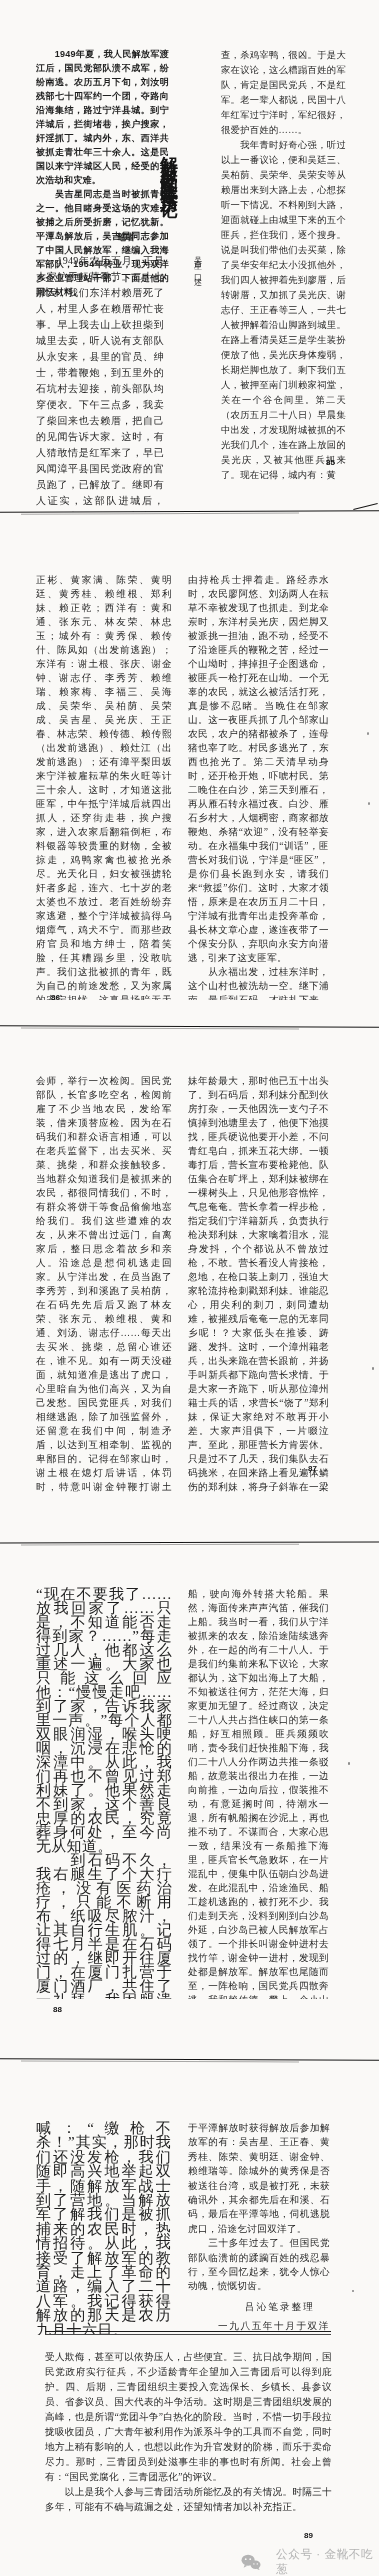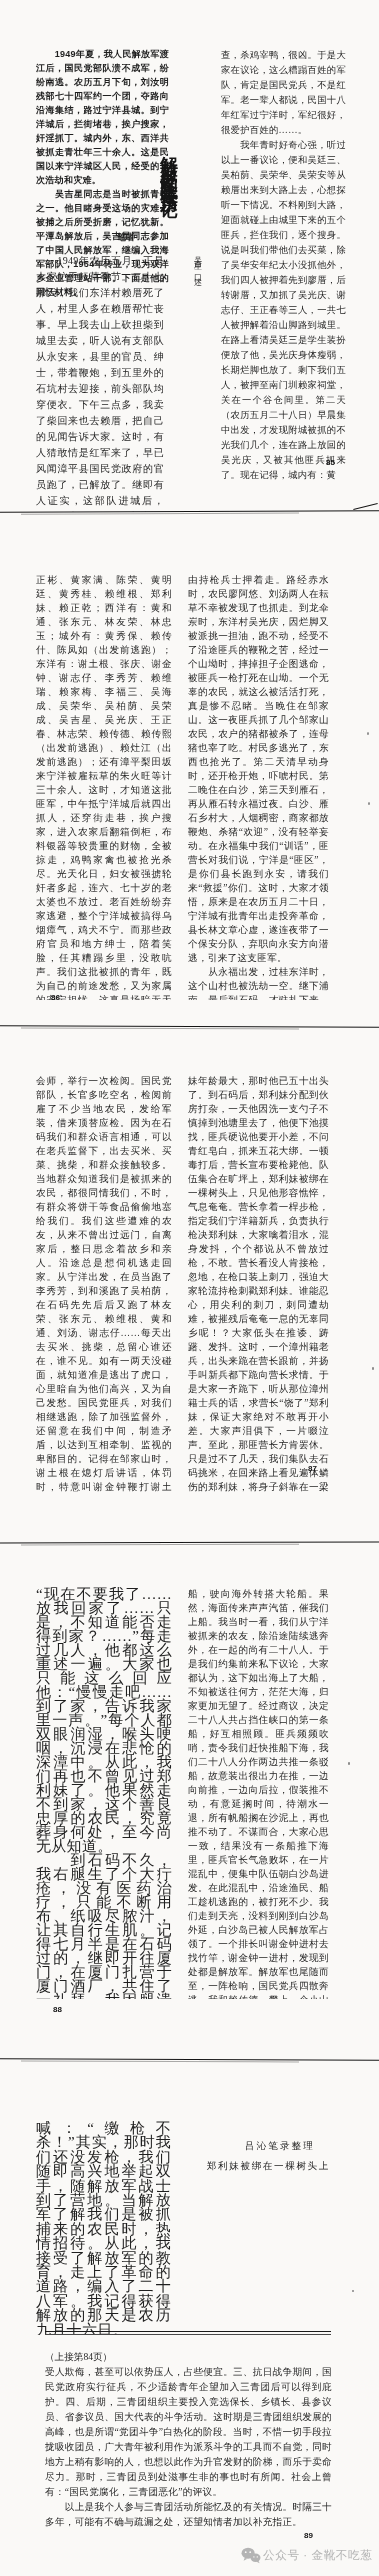--- a/index.html
+++ b/index.html
@@ -55,21 +55,21 @@
   .tick{
     position:absolute;width:24.6px;height:0;border-top:1.1px solid #141414;
   }
   .rule5{
     position:absolute;left:45px;top:2331px;width:286px;height:2.1px;
     border-top:1.1px solid #1a1a1a;border-bottom:0.8px solid #4a4a4a;
   }
   .sig-right{text-align:right;white-space:normal;}
   .watermark{
     position:absolute;left:241px;top:2547px;
-    display:flex;align-items:center;gap:2px;
+    display:flex;align-items:center;gap:15px;
     color:var(--watermark_gray,#b4b4b4);
     font-family:"Liberation Sans","DejaVu Sans",sans-serif;
     font-size:11.7px;letter-spacing:0.5px;
   }
   .speck{position:absolute;background:#8d8d8d;border-radius:50%;}
 </style>
 </head>
 <body>
 
 <div id="doc">
@@ -124,28 +124,29 @@
 
   <div class="pagebreak" style="top:2059px;transform:rotate(0.2deg);">
       <span class="shadow"></span>
     </div>
 
   <section>
     <div class="col" style="left:36px;top:2121px;width:135px;height:214px;font-size:15px;line-height:14.4px;">喊：“缴枪不杀！”其实，那时我们还没发枪，我们随即高兴地举起双手，随解放军战士到了营地。当解放军了解我们是被抓捕来的农民时，热情招待。从此，我接受了解放军的教育，走上了革命的道路，编入了二十八军。我记得获得解放的那天是农历九月十六日。
 　　1949年农历五月二十七日，国民党军在宁洋抓走的一批农民中，除路上被击毙的吴光庆，在闽南被摧残致死的郑利妹外，</div>
 
     <div style="position:absolute;left:188px;top:2121px;width:142px;">
-      <div class="sig-right" style="font-size:9.6px;line-height:14.4px;margin-top:19px;padding-right:15px;letter-spacing:2.1px;font-family:Liberation Mono, monospace;">吕沁笔录整理</div>
-      <div class="sig-right" style="font-size:9.6px;line-height:14.4px;margin-top:4.3px;letter-spacing:1.6px;">郑利妹被绑在一棵树头上</div>
+      <div class="col" style="position:static;width:142px;font-size:9.6px;line-height:14.4px;">于平潭解放时获得解放后参加解放军的有：吴吉星、王正春、黄秀桂、陈荣、黄明廷、谢金钟、赖维瑞等。除城外的黄秀保是否被送往台湾，或是被打死，未获确讯外，其余都先后在和溪、石码，最后在平潭等地，伺机逃脱虎口，沿途乞讨回双洋了。
+　　三十多年过去了。但国民党部队临溃前的蹂躏百姓的残忍暴行，至今回忆起来，犹令人惊心动魄，愤慨切齿。</div>
+      <div class="sig-right" style="font-size:9.6px;line-height:14.4px;margin-top:6px;padding-right:15px;letter-spacing:2.1px;">吕沁笔录整理</div>
+      <div class="sig-right" style="font-size:9.6px;line-height:14.4px;margin-top:4.3px;letter-spacing:1.6px;">一九八五年十月于双洋</div>
     </div>
 
     <div class="rule5"></div>
 
     <div style="position:absolute;left:45px;top:2349px;width:287px;">
-      <div style="font-size:9.6px;line-height:15px;">（上接第84页）</div>
       <div class="col" style="position:static;width:287px;font-size:9.6px;line-height:15px;">受人欺侮，甚至可以依势压人，占些便宜。三、抗日战争期间，国民党政府实行征兵，不少适龄青年企望加入三青团后可以得到庇护。四、后期，三青团组织主要投入竞选保长、乡镇长、县参议员、省参议员、国大代表的斗争活动。这时期是三青团组织发展的高峰，也是所谓“党团斗争”白热化的阶段。当时，不惜一切手段拉拢吸收团员，广大青年被利用作为派系斗争的工具而不自觉，同时地方上稍有影响的人，也想以此作为升官发财的阶梯，而乐于卖命尽力。那时，三青团员到处滋事生非的事也时有所闻。社会上曾有：“国民党腐化，三青团恶化”的评议。
 　　以上是我个人参与三青团活动所能忆及的有关情况。时隔三十多年，可能有不确与疏漏之处，还望知情者加以补充指正。</div>
     </div>
 
     <div class="pagenum" style="left:304px;top:2531px;text-align:right;">89</div>
   </section>
 
   <div class="watermark">
     <span style="display:inline-block;line-height:0;">
       <svg width="20" height="16.6" viewBox="0 0 38 31">

